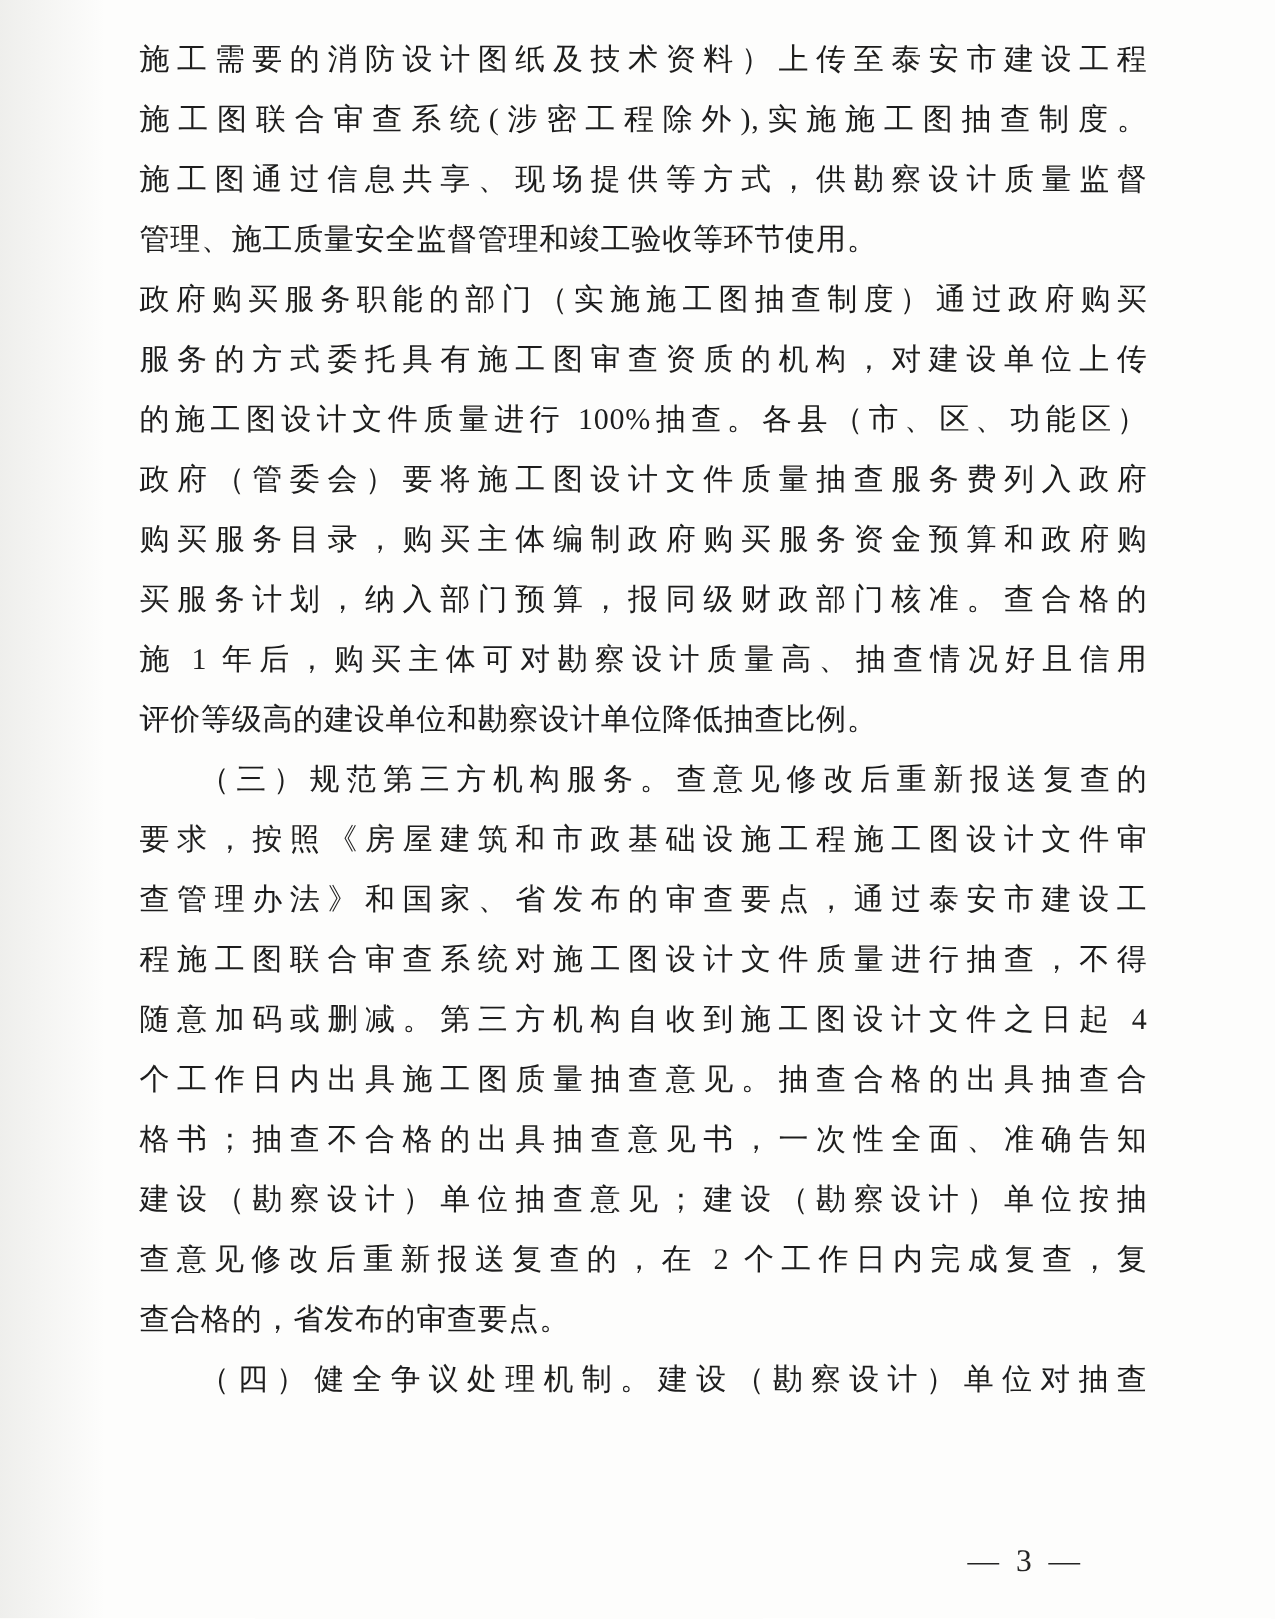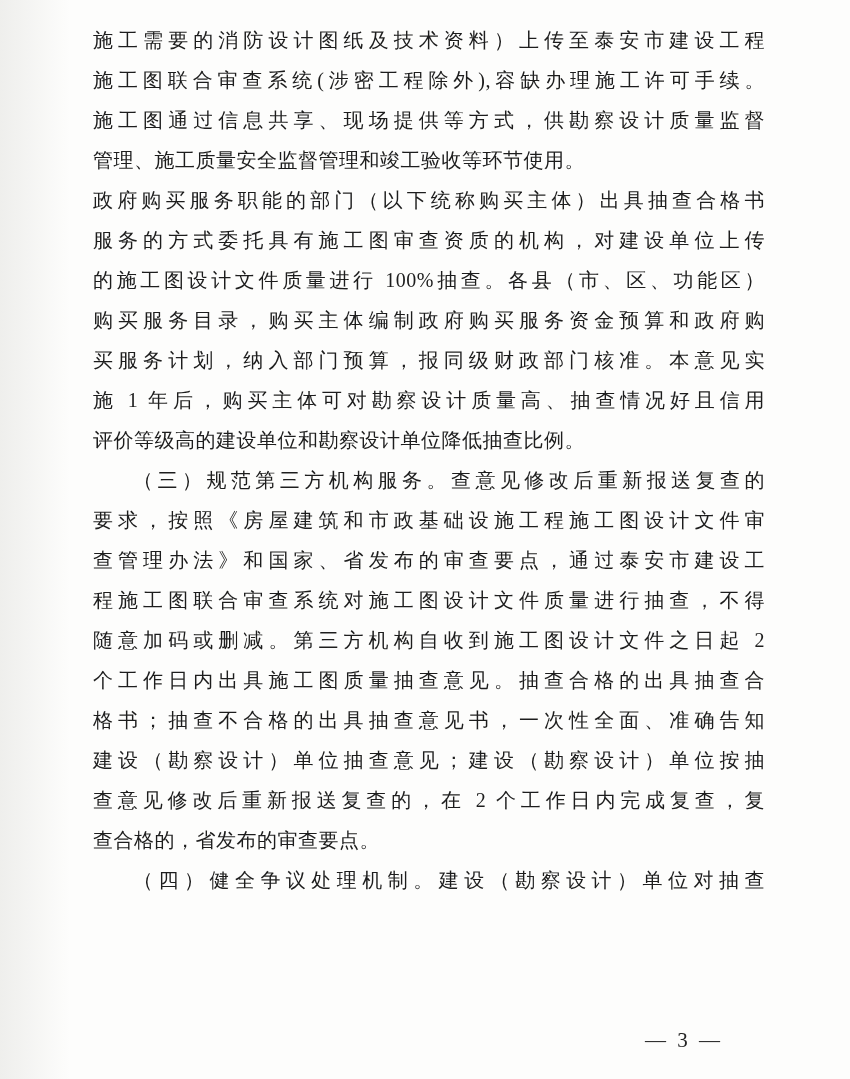--- a/index.html
+++ b/index.html
@@ -59,35 +59,36 @@
     color: #242424;
     white-space: nowrap;
   }
 </style>
 </head>
 <body>
 
 <div class="page">
   <div class="body-text">
       <div class="line">施工需要的消防设计图纸及技术资料）上传至泰安市建设工程</div>
-      <div class="line">施工图联合审查系统(涉密工程除外),容缺办理施工许可手续。</div>
+      <div class="line">施工图联合审查系统(涉密工程除外),实施施工图抽查制度。</div>
       <div class="line">施工图通过信息共享、现场提供等方式，供勘察设计质量监督</div>
       <div class="line short">管理、施工质量安全监督管理和竣工验收等环节使用。</div>
-      <div class="line">政府购买服务职能的部门（以下统称购买主体）出具抽查合格书</div>
+      <div class="line">政府购买服务职能的部门（实施施工图抽查制度）通过政府购买</div>
       <div class="line">服务的方式委托具有施工图审查资质的机构，对建设单位上传</div>
       <div class="line">的施工图设计文件质量进行 100%抽查。各县（市、区、功能区）</div>
+      <div class="line">政府（管委会）要将施工图设计文件质量抽查服务费列入政府</div>
       <div class="line">购买服务目录，购买主体编制政府购买服务资金预算和政府购</div>
-      <div class="line">买服务计划，纳入部门预算，报同级财政部门核准。本意见实</div>
+      <div class="line">买服务计划，纳入部门预算，报同级财政部门核准。查合格的</div>
       <div class="line">施 1 年后，购买主体可对勘察设计质量高、抽查情况好且信用</div>
       <div class="line short">评价等级高的建设单位和勘察设计单位降低抽查比例。</div>
       <div class="line indent">（三）规范第三方机构服务。查意见修改后重新报送复查的</div>
       <div class="line">要求，按照《房屋建筑和市政基础设施工程施工图设计文件审</div>
       <div class="line">查管理办法》和国家、省发布的审查要点，通过泰安市建设工</div>
       <div class="line">程施工图联合审查系统对施工图设计文件质量进行抽查，不得</div>
-      <div class="line">随意加码或删减。第三方机构自收到施工图设计文件之日起 2</div>
+      <div class="line">随意加码或删减。第三方机构自收到施工图设计文件之日起 4</div>
       <div class="line">个工作日内出具施工图质量抽查意见。抽查合格的出具抽查合</div>
       <div class="line">格书；抽查不合格的出具抽查意见书，一次性全面、准确告知</div>
       <div class="line">建设（勘察设计）单位抽查意见；建设（勘察设计）单位按抽</div>
       <div class="line">查意见修改后重新报送复查的，在 2 个工作日内完成复查，复</div>
       <div class="line short">查合格的，省发布的审查要点。</div>
       <div class="line indent">（四）健全争议处理机制。建设（勘察设计）单位对抽查</div>
     </div>
   <div class="page-number">— 3 —</div>
 </div>
 

